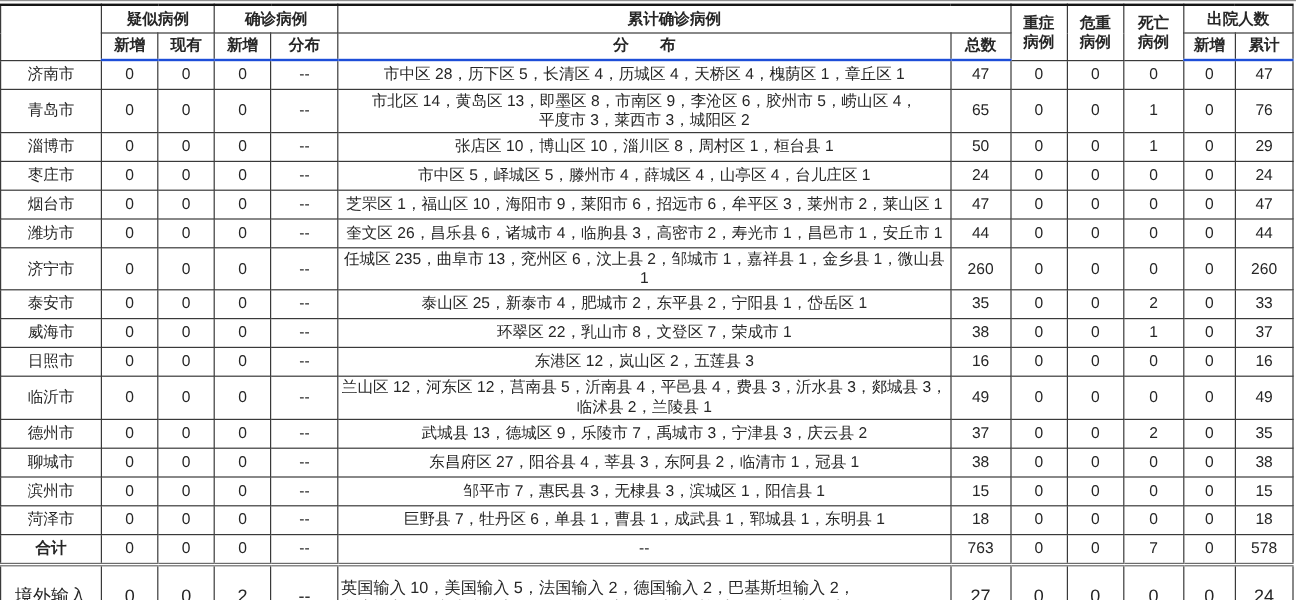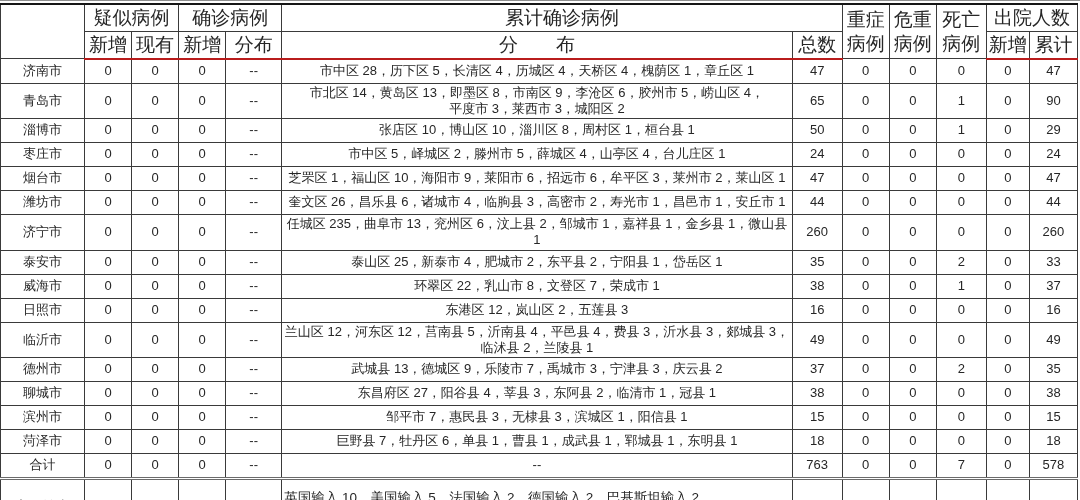--- a/index.html
+++ b/index.html
@@ -31,37 +31,37 @@
   .stats th, .stats td {
     border: 1px solid #3a3a3a;
     text-align: center;
     vertical-align: middle;
     font-size: 13px;
     line-height: 1.25;
     padding: 1px 2px;
     overflow: hidden;
   }
   .stats thead th {
-    font-weight: normal;
-    font-size: 19px;
+    font-weight: bold;
+    font-size: 13px;
     background: #ffffff;
   }
   .stats thead tr.h1 th { height: 20px; }
-  .stats thead tr.h2 th { height: 19px; border-bottom: 2px solid #b91c1c; }
+  .stats thead tr.h2 th { height: 19px; border-bottom: 2px solid #1d4ed8; }
   .two-line { white-space: pre-line; line-height: 1.12; }
   .stats tbody td { height: 21px; }
   .c-dist {
     text-align: left;
     padding: 2px 4px 2px 6px;
     white-space: pre-line;
     font-size: 12.5px;
     line-height: 1.3;
   }
   tr.row-total td { border-bottom: 3px double #6b6b6b; }
-  tr.row-total .c-name { font-weight: normal; }
+  tr.row-total .c-name { font-weight: bold; }
   tr.row-total .c-dist { text-align: center; }
   tr.row-import td { font-size: 15px; height: 52px; }
   tr.row-import .c-dist { font-size: 13.5px; text-align: left; }
 </style>
 </head>
 <body>
 
 <div class="table-frame">
   <table class="stats">
     <colgroup>
@@ -124,21 +124,21 @@
     <td>0</td>
     <td>0</td>
     <td>--</td>
     <td class="c-dist">市北区 14，黄岛区 13，即墨区 8，市南区 9，李沧区 6，胶州市 5，崂山区 4，
 平度市 3，莱西市 3，城阳区 2</td>
     <td>65</td>
     <td>0</td>
     <td>0</td>
     <td>1</td>
     <td>0</td>
-    <td>90</td>
+    <td>76</td>
   </tr>
         <tr class="row-city">
     <td class="c-name">淄博市</td>
     <td>0</td>
     <td>0</td>
     <td>0</td>
     <td>--</td>
     <td class="c-dist">张店区 10，博山区 10，淄川区 8，周村区 1，桓台县 1</td>
     <td>50</td>
     <td>0</td>
@@ -146,21 +146,21 @@
     <td>1</td>
     <td>0</td>
     <td>29</td>
   </tr>
         <tr class="row-city">
     <td class="c-name">枣庄市</td>
     <td>0</td>
     <td>0</td>
     <td>0</td>
     <td>--</td>
-    <td class="c-dist">市中区 5，峄城区 2，滕州市 5，薛城区 4，山亭区 4，台儿庄区 1</td>
+    <td class="c-dist">市中区 5，峄城区 5，滕州市 4，薛城区 4，山亭区 4，台儿庄区 1</td>
     <td>24</td>
     <td>0</td>
     <td>0</td>
     <td>0</td>
     <td>0</td>
     <td>24</td>
   </tr>
         <tr class="row-city">
     <td class="c-name">烟台市</td>
     <td>0</td>

